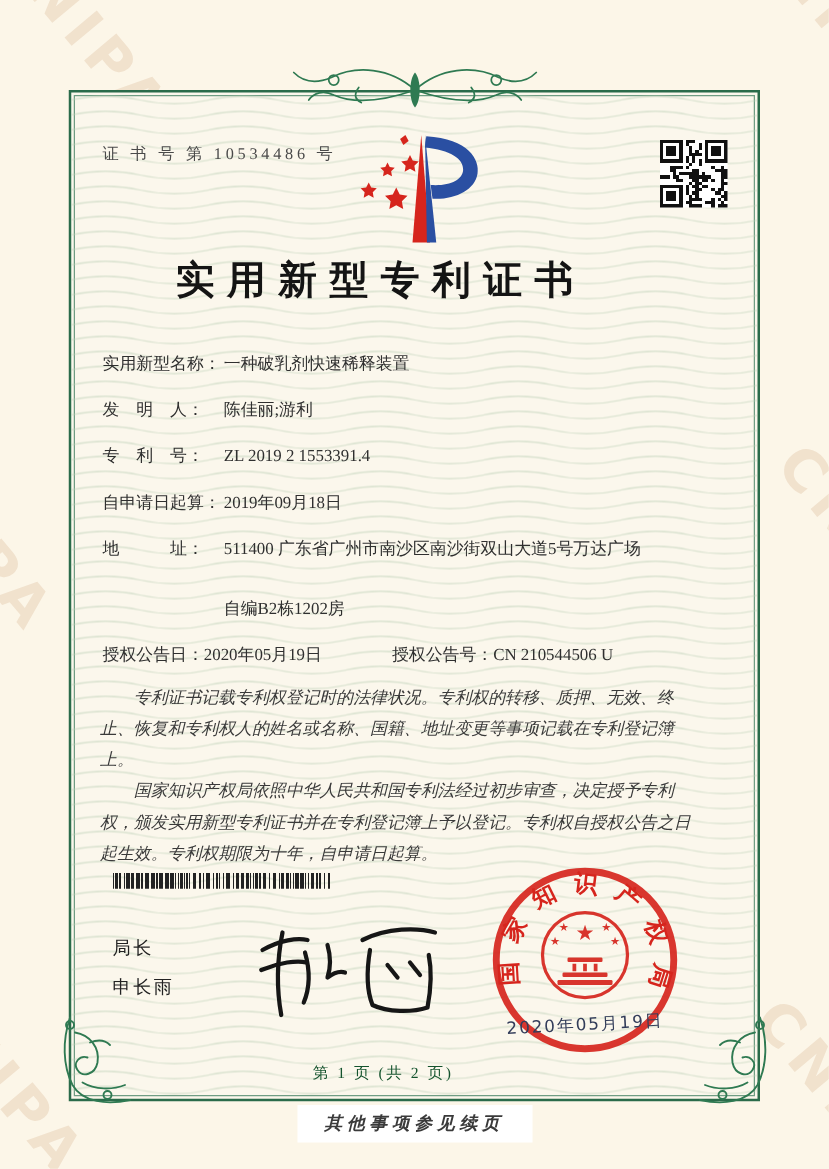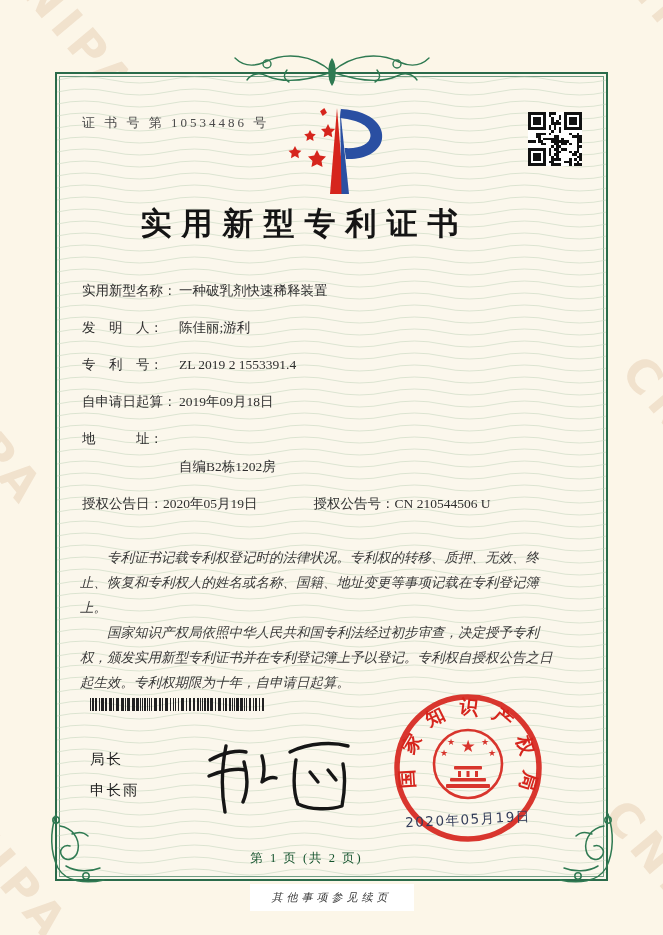--- a/index.html
+++ b/index.html
@@ -80,22 +80,23 @@
   }
   .signature{position:absolute;left:192px;top:732px;}
   .seal{position:absolute;left:388px;top:688px;}
   .page-info{
     position:absolute;left:16px;top:850px;width:581px;text-align:center;
     font-size:12.5px;letter-spacing:2px;color:#14532d;
   }
   .cont-note{
     position:absolute;left:50%;top:884px;transform:translateX(-50%);
     background:#ffffff;padding:6px 22px;
-    font-style:italic;font-size:11px;letter-spacing:4px;color:#3a3a3a;
+    font-style:italic;font-size:14px;letter-spacing:4px;color:#3a3a3a;
     white-space:nowrap;
+    font-weight:bold;
   }
 </style>
 </head>
 <body>
 
 <div class="sheet">
 
   <span class="wm wm-tl">CNIPA</span>
   <span class="wm wm-tr">CNIPA</span>
   <span class="wm wm-ml">CNIPA</span>
@@ -401,20 +402,21 @@
       <span class="lbl">专　利　号：</span>
       <span class="val">ZL 2019 2 1553391.4</span>
     </div>
     <div class="frow">
       <span class="lbl">自申请日起算：</span>
       <span class="val">2019年09月18日</span>
     </div>
     <div class="frow">
       <span class="lbl">地　　　址：</span>
       <span class="val">
+        <span>511400 广东省广州市南沙区南沙街双山大道5号万达广场</span>
         <span class="addr-l2">自编B2栋1202房</span>
       </span>
     </div>
     <div class="grant-row">
       <span class="grant-pair">
         <span class="lbl">授权公告日：</span>
         <span>2020年05月19日</span>
       </span>
       <span class="grant-pair second">
         <span class="lbl">授权公告号：</span>

